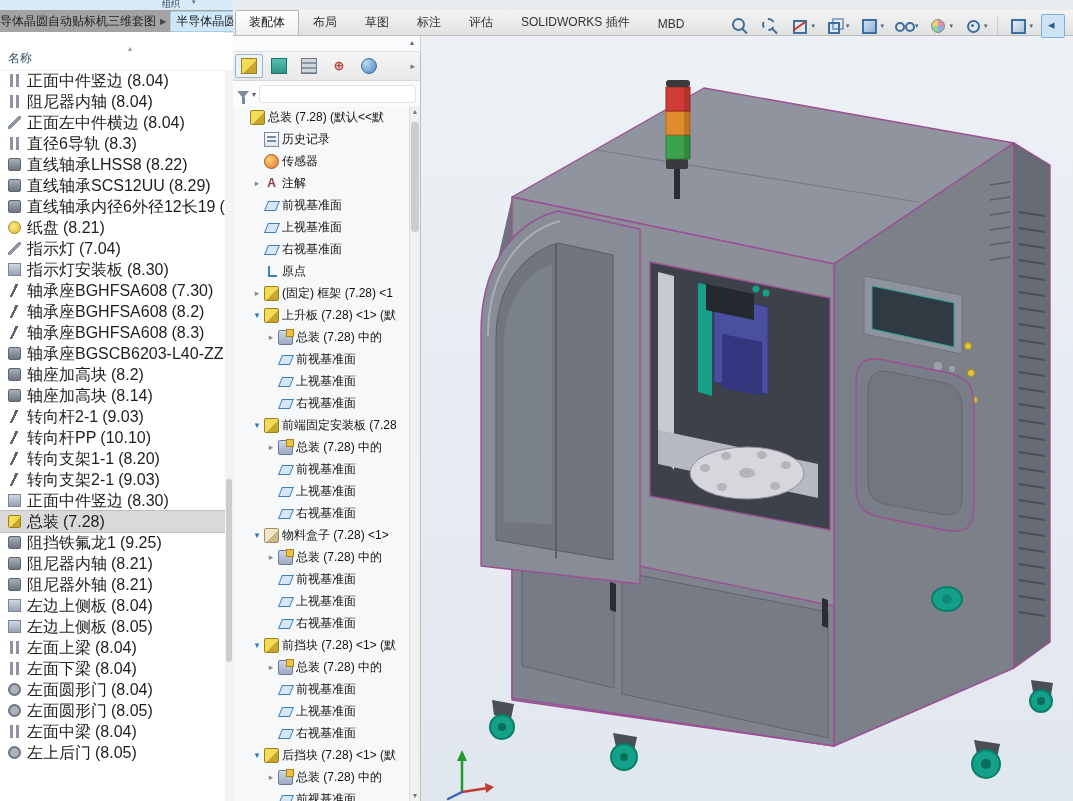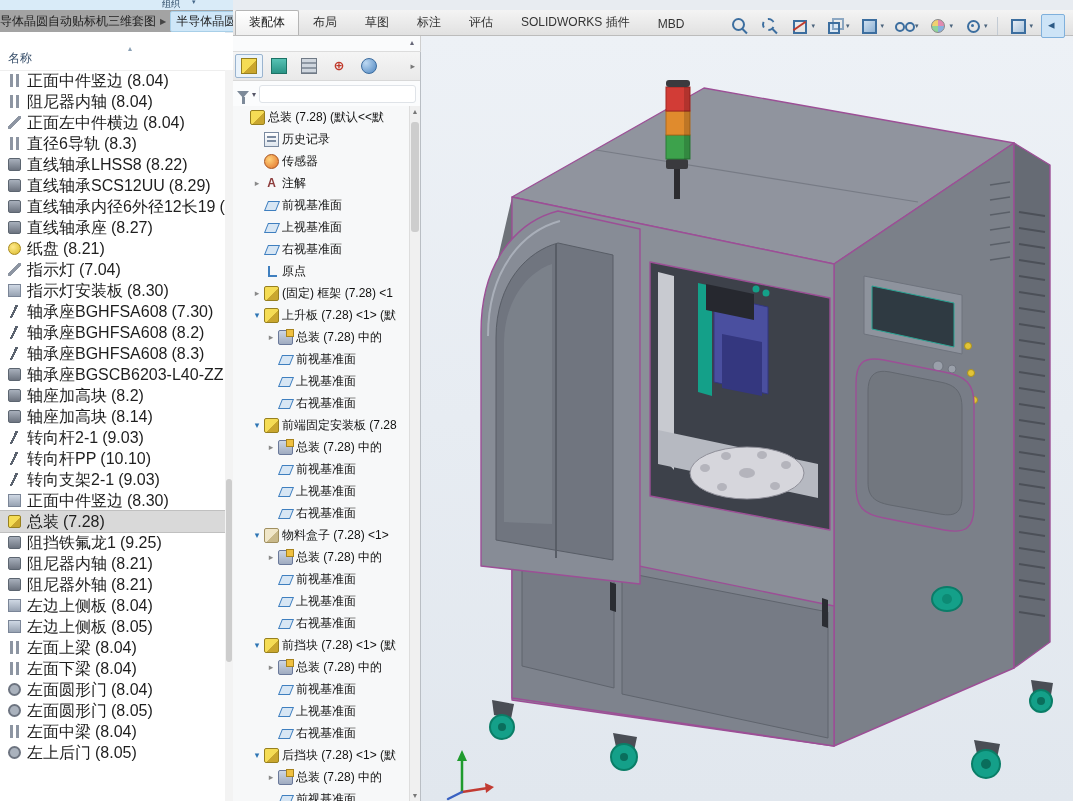--- a/index.html
+++ b/index.html
@@ -169,25 +169,20 @@
           <span class="pi pi-block"></span>
           <span class="exp-name">直线轴承SCS12UU</span>
           <span class="exp-ver">(8.29)</span>
         </div>
         <div class="exp-row">
           <span class="pi pi-block"></span>
           <span class="exp-name">直线轴承内径6外径12长19</span>
           <span class="exp-ver">(8.3)</span>
         </div>
         <div class="exp-row">
-          <span class="pi pi-block"></span>
-          <span class="exp-name">直线轴承座</span>
-          <span class="exp-ver">(8.27)</span>
-        </div>
-        <div class="exp-row">
           <span class="pi pi-disc"></span>
           <span class="exp-name">纸盘</span>
           <span class="exp-ver">(8.21)</span>
         </div>
         <div class="exp-row">
           <span class="pi pi-pencil"></span>
           <span class="exp-name">指示灯</span>
           <span class="exp-ver">(7.04)</span>
         </div>
         <div class="exp-row">
@@ -227,20 +222,25 @@
         </div>
         <div class="exp-row">
           <span class="pi pi-pin"></span>
           <span class="exp-name">转向杆2-1</span>
           <span class="exp-ver">(9.03)</span>
         </div>
         <div class="exp-row">
           <span class="pi pi-pin"></span>
           <span class="exp-name">转向杆PP</span>
           <span class="exp-ver">(10.10)</span>
+        </div>
+        <div class="exp-row">
+          <span class="pi pi-pin"></span>
+          <span class="exp-name">转向支架1-1</span>
+          <span class="exp-ver">(8.20)</span>
         </div>
         <div class="exp-row">
           <span class="pi pi-pin"></span>
           <span class="exp-name">转向支架2-1</span>
           <span class="exp-ver">(9.03)</span>
         </div>
         <div class="exp-row">
           <span class="pi pi-plate"></span>
           <span class="exp-name">正面中件竖边</span>
           <span class="exp-ver">(8.30)</span>

